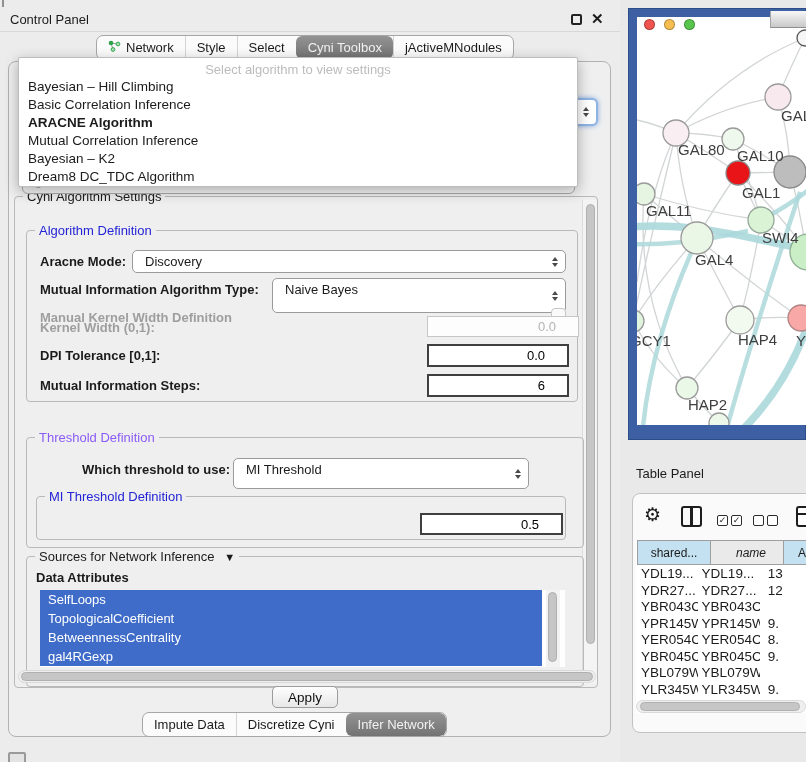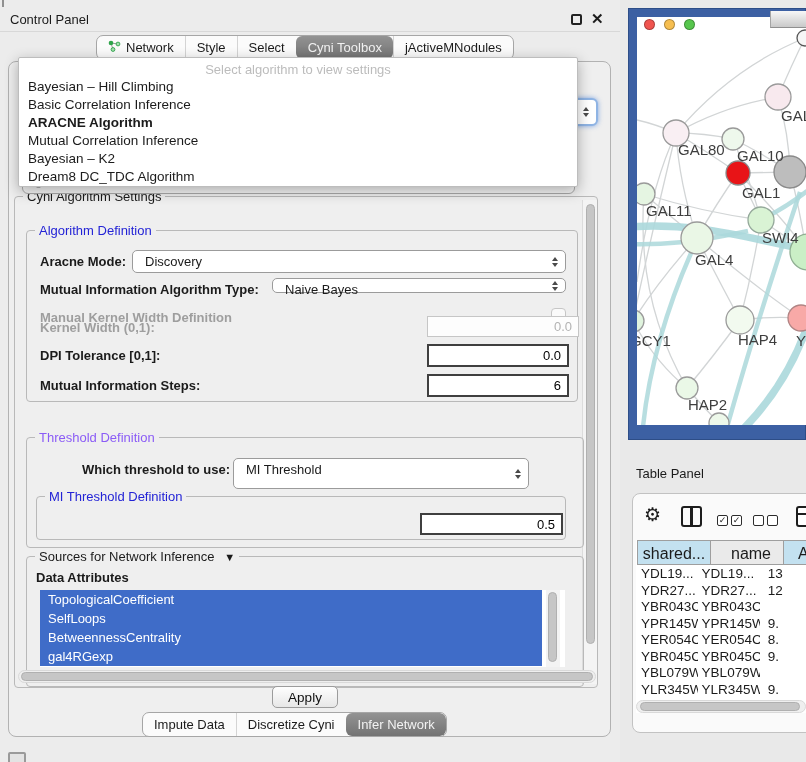--- a/index.html
+++ b/index.html
@@ -29,38 +29,38 @@
   .flabel{position:absolute;font-size:13px;font-weight:bold;white-space:nowrap}
   .dislabel{color:#9e9e9e}
 
   .combo{position:absolute;background:#fff;border:1px solid #9b9b9b;border-radius:5px;
          font-size:13px;line-height:21px;padding-left:12px;box-sizing:border-box}
   .steppers{position:absolute;right:7px;top:50%;transform:translateY(-50%);display:flex;flex-direction:column;gap:2px}
   .tri-up{width:0;height:0;border-left:3.5px solid transparent;border-right:3.5px solid transparent;border-bottom:4.5px solid #4a4a4a}
   .tri-dn{width:0;height:0;border-left:3.5px solid transparent;border-right:3.5px solid transparent;border-top:4.5px solid #4a4a4a}
 
   .tfield{position:absolute;box-sizing:border-box;background:#fff;font-family:inherit;font-size:13px;
-          text-align:right;padding-right:6px;outline:none}
+          text-align:right;padding-right:22px;outline:none}
   .tfield.strong{border:2px solid #3f3f3f}
   .tfield.dis{border:1px solid #c6c6c6;color:#b3b3b3;background:#fdfdfd}
 
   .attr-item{height:19px;line-height:19px;padding-left:8px;color:#fff;font-size:13px;white-space:nowrap;overflow:hidden}
 
   .sb-track{position:absolute;background:#efefef;border:1px solid #d9d9d9;border-radius:7px;box-sizing:border-box}
   .sb-thumb{position:absolute;background:#c6c6c6;border:1px solid #b0b0b0;border-radius:6px;box-sizing:border-box}
 
   #apply-btn{position:absolute;left:272px;top:686px;width:66px;height:22px;border:1px solid #9c9c9c;border-radius:5px;
              background:linear-gradient(#fefefe,#e7e7e7);font-family:inherit;font-size:13.5px;color:#111}
 
   
   .light{position:absolute;top:1.5px;width:11px;height:11px;border-radius:50%;border:1px solid rgba(0,0,0,.28);box-sizing:border-box}
 
   
   .hcell{position:absolute;top:540px;height:25px;line-height:25px;text-align:center;border:1px solid #9e9e9e;
-         box-sizing:border-box;font-size:16px;overflow:hidden;white-space:nowrap}
+         box-sizing:border-box;font-size:12px;overflow:hidden;white-space:nowrap}
   .trow{display:flex;height:16.5px;line-height:16.5px;font-size:13.5px;white-space:nowrap}
   .trow span{overflow:hidden}
   .icnbox{position:absolute;box-sizing:border-box;border:2.5px solid #1d1d1d;border-radius:3px}
   .ckbx{display:inline-block;width:11px;height:11px;border:1.5px solid #2c2c2c;border-radius:2px;box-sizing:border-box;
         font-size:9px;line-height:8px;text-align:center;background:#fff;margin-right:3px;vertical-align:middle}
 </style>
 </head>
 <body>
 
 <div class="screen">
@@ -136,21 +136,21 @@
   </div>
   <span class="flabel" style="left:40px;top:254px">Aracne Mode:</span>
   <div class="combo" style="left:132px;top:250px;width:434px;height:23px">
     <span>Discovery</span>
     <span class="steppers">
         <i class="tri-up"></i>
         <i class="tri-dn"></i>
       </span>
   </div>
   <span class="flabel" style="left:40px;top:282px">Mutual Information Algorithm Type:</span>
-  <div class="combo" style="left:272px;top:278px;width:294px;height:15px">
+  <div class="combo" style="left:272px;top:278px;width:294px;height:35px">
     <span>Naive Bayes</span>
     <span class="steppers">
         <i class="tri-up"></i>
         <i class="tri-dn"></i>
       </span>
   </div>
   <span class="flabel dislabel" style="left:40px;top:310px">Manual Kernel Width Definition</span>
   <span class="abs" style="left:551px;top:308px;width:15px;height:15px;border:1px solid #c6c6c6;border-radius:4px;background:#fafafa"></span>
 
   <span class="flabel dislabel" style="left:40px;top:320px">Kernel Width (0,1):</span>
@@ -181,22 +181,22 @@
 
   <div class="group" style="left:26px;top:556px;width:558px;height:131px">
     <span class="gtitle" style="background:#efefef">
       <span>Sources for Network Inference</span>
       <span style="margin-left:6px;font-size:11px">▼</span>
     </span>
   </div>
   <span class="flabel" style="left:36px;top:570px">Data Attributes</span>
   <div class="abs" style="left:40px;top:590px;width:525px;height:77px;background:#fff;overflow:hidden">
     <div id="attr-items" style="width:502px">
+        <div class="attr-item" style="background: rgb(63, 108, 200);">SelfLoops</div>
         <div class="attr-item" style="background: rgb(63, 108, 200);">TopologicalCoefficient</div>
-        <div class="attr-item" style="background: rgb(63, 108, 200);">SelfLoops</div>
         <div class="attr-item" style="background: rgb(63, 108, 200);">BetweennessCentrality</div>
         <div class="attr-item" style="background: rgb(63, 108, 200);">gal4RGexp</div>
       </div>
     <div class="abs" style="left:506px;top:0;width:14px;height:77px;background:#f3f3f3">
       <div class="sb-thumb" style="left:2px;top:2px;width:9px;height:70px"></div>
     </div>
   </div>
 
   <div class="sb-track" style="left:18px;top:670px;width:578px;height:13px">
     <div class="sb-thumb" style="left:2px;top:1px;width:572px;height:9px"></div>
@@ -304,21 +304,21 @@
   <div class="abs" style="left:753px;top:512px">
     <span class="ckbx"></span><span class="ckbx"></span>
   </div>
   <div class="icnbox" style="left:796px;top:506px;width:21px;height:21px;background:#fff">
     <div style="position:absolute;left:0;top:5px;width:100%;height:2px;background:#1d1d1d"></div>
   </div>
 
   <div class="abs" style="left:636px;top:540px;width:170px;height:173px;background:#fff"></div>
   <div id="tbl-header">
       <div class="hcell" style="left: 637px; width: 74px; background: rgb(195, 225, 240);">shared...</div>
-      <div class="hcell" style="left: 710px; width: 82px; background: rgb(234, 234, 234);">name</div>
+      <div class="hcell" style="left: 710px; width: 82px; background: rgb(234, 234, 234); font-style: italic;">name</div>
       <div class="hcell" style="left: 783px; width: 62px; background: rgb(195, 225, 240); text-align: left; padding-left: 14px;">A</div>
     </div>
   <div id="tbl-rows" class="abs" style="left:637px;top:566px;width:169px;height:140px;overflow:hidden">
       <div class="trow">
         <span style="width: 74px; padding-left: 4px;">YDL19...</span>
         <span style="width: 76px; padding-left: 4px;">YDL19...</span>
         <span style="width: 50px; padding-left: 8px;">13</span>
       </div>
       <div class="trow">
         <span style="width: 74px; padding-left: 4px;">YDR27...</span>

